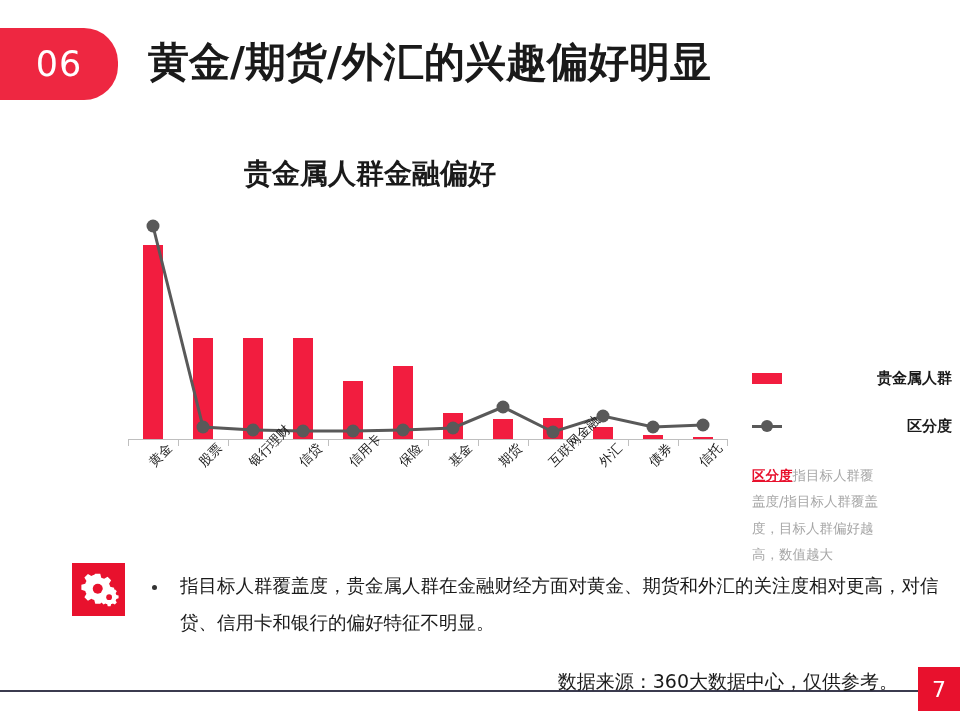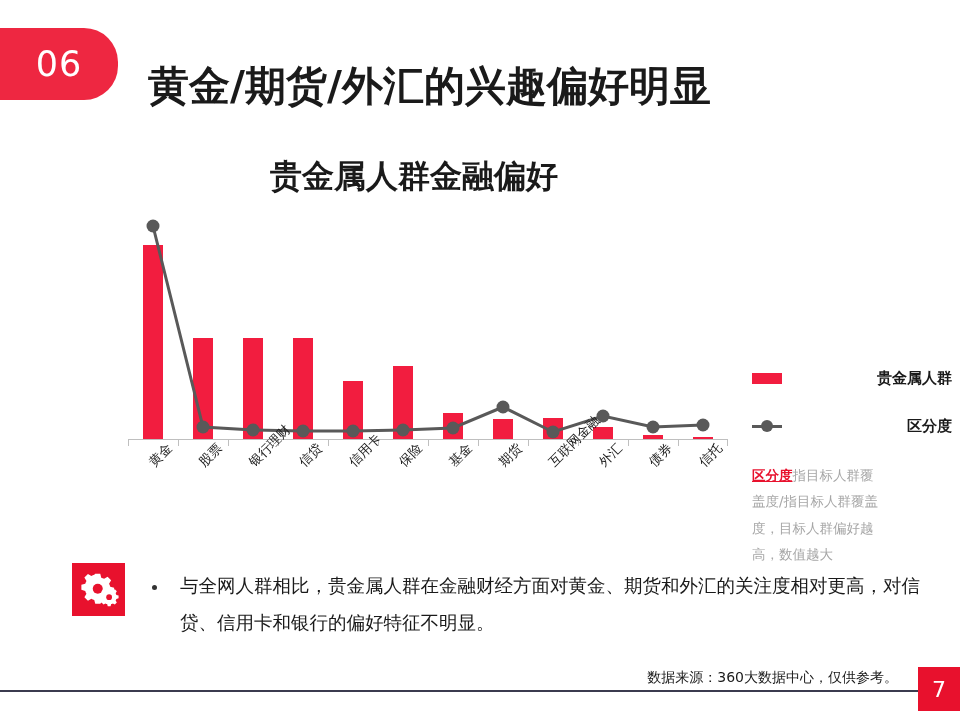--- a/index.html
+++ b/index.html
@@ -32,29 +32,28 @@
     line-height: 1;
   }
   #slide-title {
     position: absolute; left: 148px; top: 6px;
     font-size: 41px;
     font-weight: 700;
     color: #1a1a1a;
     letter-spacing: 0px;
     white-space: nowrap;
     line-height: 1.4;
-    margin-top: 24px;
   }
 
   
   #chart-area { position: absolute; left: 0; top: 140px; width: 960px; height: 400px; }
   #chart-title {
     position: absolute; left: 0; top: 15px; width: 740px;
     text-align: center;
-    font-size: 32px; font-weight: 700; color: #1a1a1a; margin-left: 44px;
+    font-size: 28px; font-weight: 700; color: #1a1a1a;
   }
 
   #plot {
     position: absolute;
     left: 128px; top: 70px;
     width: 600px; height: 230px;
   }
   #axis-line {
     position: absolute; left: 0; bottom: 0; width: 600px; height: 1px;
     background: #bfbfbf;
@@ -122,21 +121,21 @@
     position: absolute; left: 108px; top: 4px; width: 760px;
     font-size: 18.5px; line-height: 2.0; color: #1a1a1a;
   }
 
   
   #footer-rule {
     position: absolute; left: 0; top: 690px; width: 960px; height: 2px; background: #3b3b4f;
   }
   #footer-src {
     position: absolute; right: 62px; top: 669px;
-    font-size: 14px; color: #1a1a1a; white-space: nowrap;
+    font-size: 19px; color: #1a1a1a; white-space: nowrap;
   }
   #page-box {
     position: absolute; right: 0; top: 667px;
     width: 42px; height: 44px; background: #e8112d;
     display: flex; align-items: center; justify-content: center;
   }
   #page-num { color: #ffffff; font-size: 22px; }
 </style>
 </head>
 <body>
@@ -238,21 +237,21 @@
           <path d="M26 6 h8 l1.6 6.2 a16 16 0 0 1 4.6 1.9 l5.5-3.3 5.7 5.7 -3.3 5.5 a16 16 0 0 1 1.9 4.6 l6.2 1.6 v8 l-6.2 1.6 a16 16 0 0 1-1.9 4.6 l3.3 5.5 -5.7 5.7 -5.5-3.3 a16 16 0 0 1-4.6 1.9 L34 54 h-8 l-1.6-6.2 a16 16 0 0 1-4.6-1.9 l-5.5 3.3 -5.7-5.7 3.3-5.5 a16 16 0 0 1-1.9-4.6 L3.8 31.6 v-8 l6.2-1.6 a16 16 0 0 1 1.9-4.6 L8.6 11.9 l5.7-5.7 5.5 3.3 a16 16 0 0 1 4.6-1.9 Z"></path>
         </g>
         <circle cx="30" cy="30" r="8" fill="#e8112d"></circle>
         <g fill="#ffffff">
           <path d="M46 28 h4.5 l1 3.6 a9 9 0 0 1 2.6 1.1 l3.2-1.9 3.2 3.2 -1.9 3.2 a9 9 0 0 1 1.1 2.6 l3.6 1 v4.5 l-3.6 1 a9 9 0 0 1-1.1 2.6 l1.9 3.2 -3.2 3.2 -3.2-1.9 a9 9 0 0 1-2.6 1.1 l-1 3.6 H46 l-1-3.6 a9 9 0 0 1-2.6-1.1 l-3.2 1.9 -3.2-3.2 1.9-3.2 a9 9 0 0 1-1.1-2.6 l-3.6-1 v-4.5 l3.6-1 a9 9 0 0 1 1.1-2.6 l-1.9-3.2 3.2-3.2 3.2 1.9 a9 9 0 0 1 2.6-1.1 Z"></path>
         </g>
         <circle cx="48.2" cy="43.5" r="4.6" fill="#e8112d"></circle>
       </svg>
     </div>
     <div id="bullet-dot"></div>
-    <div id="bullet-text">与全网人群相比，贵金属人群在金融财经方面对黄金、期货和外汇的关注度相对更高，对信贷、信用卡和银行的偏好特征不明显。</div>
+    <div id="bullet-text">指目标人群覆盖度，贵金属人群在金融财经方面对黄金、期货和外汇的关注度相对更高，对信贷、信用卡和银行的偏好特征不明显。</div>
   </div>
 
   <div id="footer-rule"></div>
   <div id="footer-src">数据来源：360大数据中心，仅供参考。</div>
   <div id="page-box">
     <span id="page-num">7</span>
   </div>
 
 </div>
 

